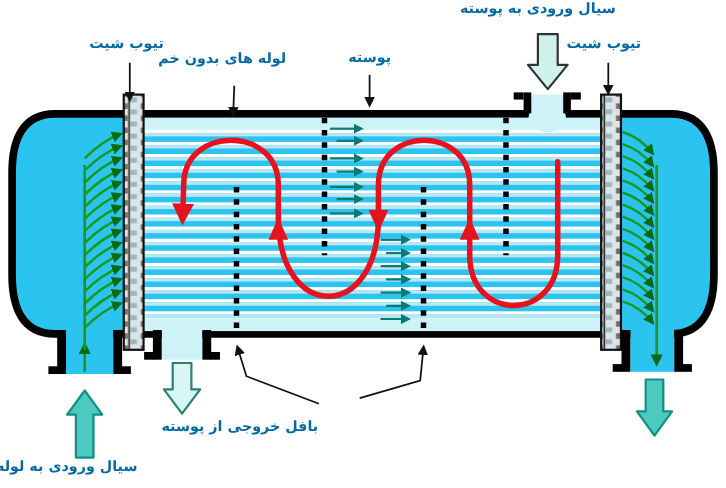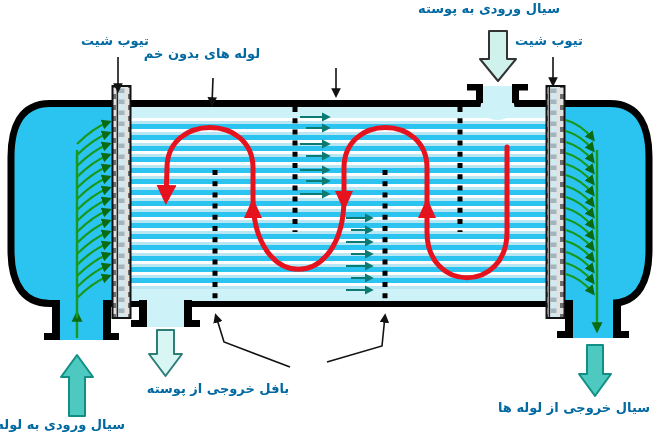--- a/index.html
+++ b/index.html
@@ -193,18 +193,18 @@
       <path d="M 213,78 L 212,104" marker-end="url(#m-black)"></path>
       <path d="M 336,68 L 336,95" marker-end="url(#m-black)"></path>
       <path d="M 553,57 L 553,84" marker-end="url(#m-black)"></path>
       <path d="M 290,367 L 224,342 L 216,316" marker-end="url(#m-black)"></path>
       <path d="M 327,362 L 382,346 L 385,316" marker-end="url(#m-black)"></path>
     </g>
   </svg>
 
   <div class="lbl" style="left:65px;top:33px;width:100px;">تیوب شیت</div>
   <div class="lbl" style="left:127px;top:46px;width:150px;">لوله های بدون خم</div>
+  <div class="lbl" style="left:296px;top:45px;width:80px;">پوسته</div>
   <div class="lbl" style="left:409px;top:1px;width:160px;">سیال ورودی به پوسته</div>
   <div class="lbl" style="left:499px;top:33px;width:100px;">تیوب شیت</div>
   <div class="lbl" style="left:118px;top:381px;width:200px;">بافل خروجی از پوسته</div>
   <div class="lbl" style="left:0px;top:417px;width:125px;">سیال ورودی به لوله ها</div>
-  <div class="lbl" style="left:488px;top:400px;width:172px;">سیال خروجی از لوله ها</div>
 </div>
 
 </body></html>

